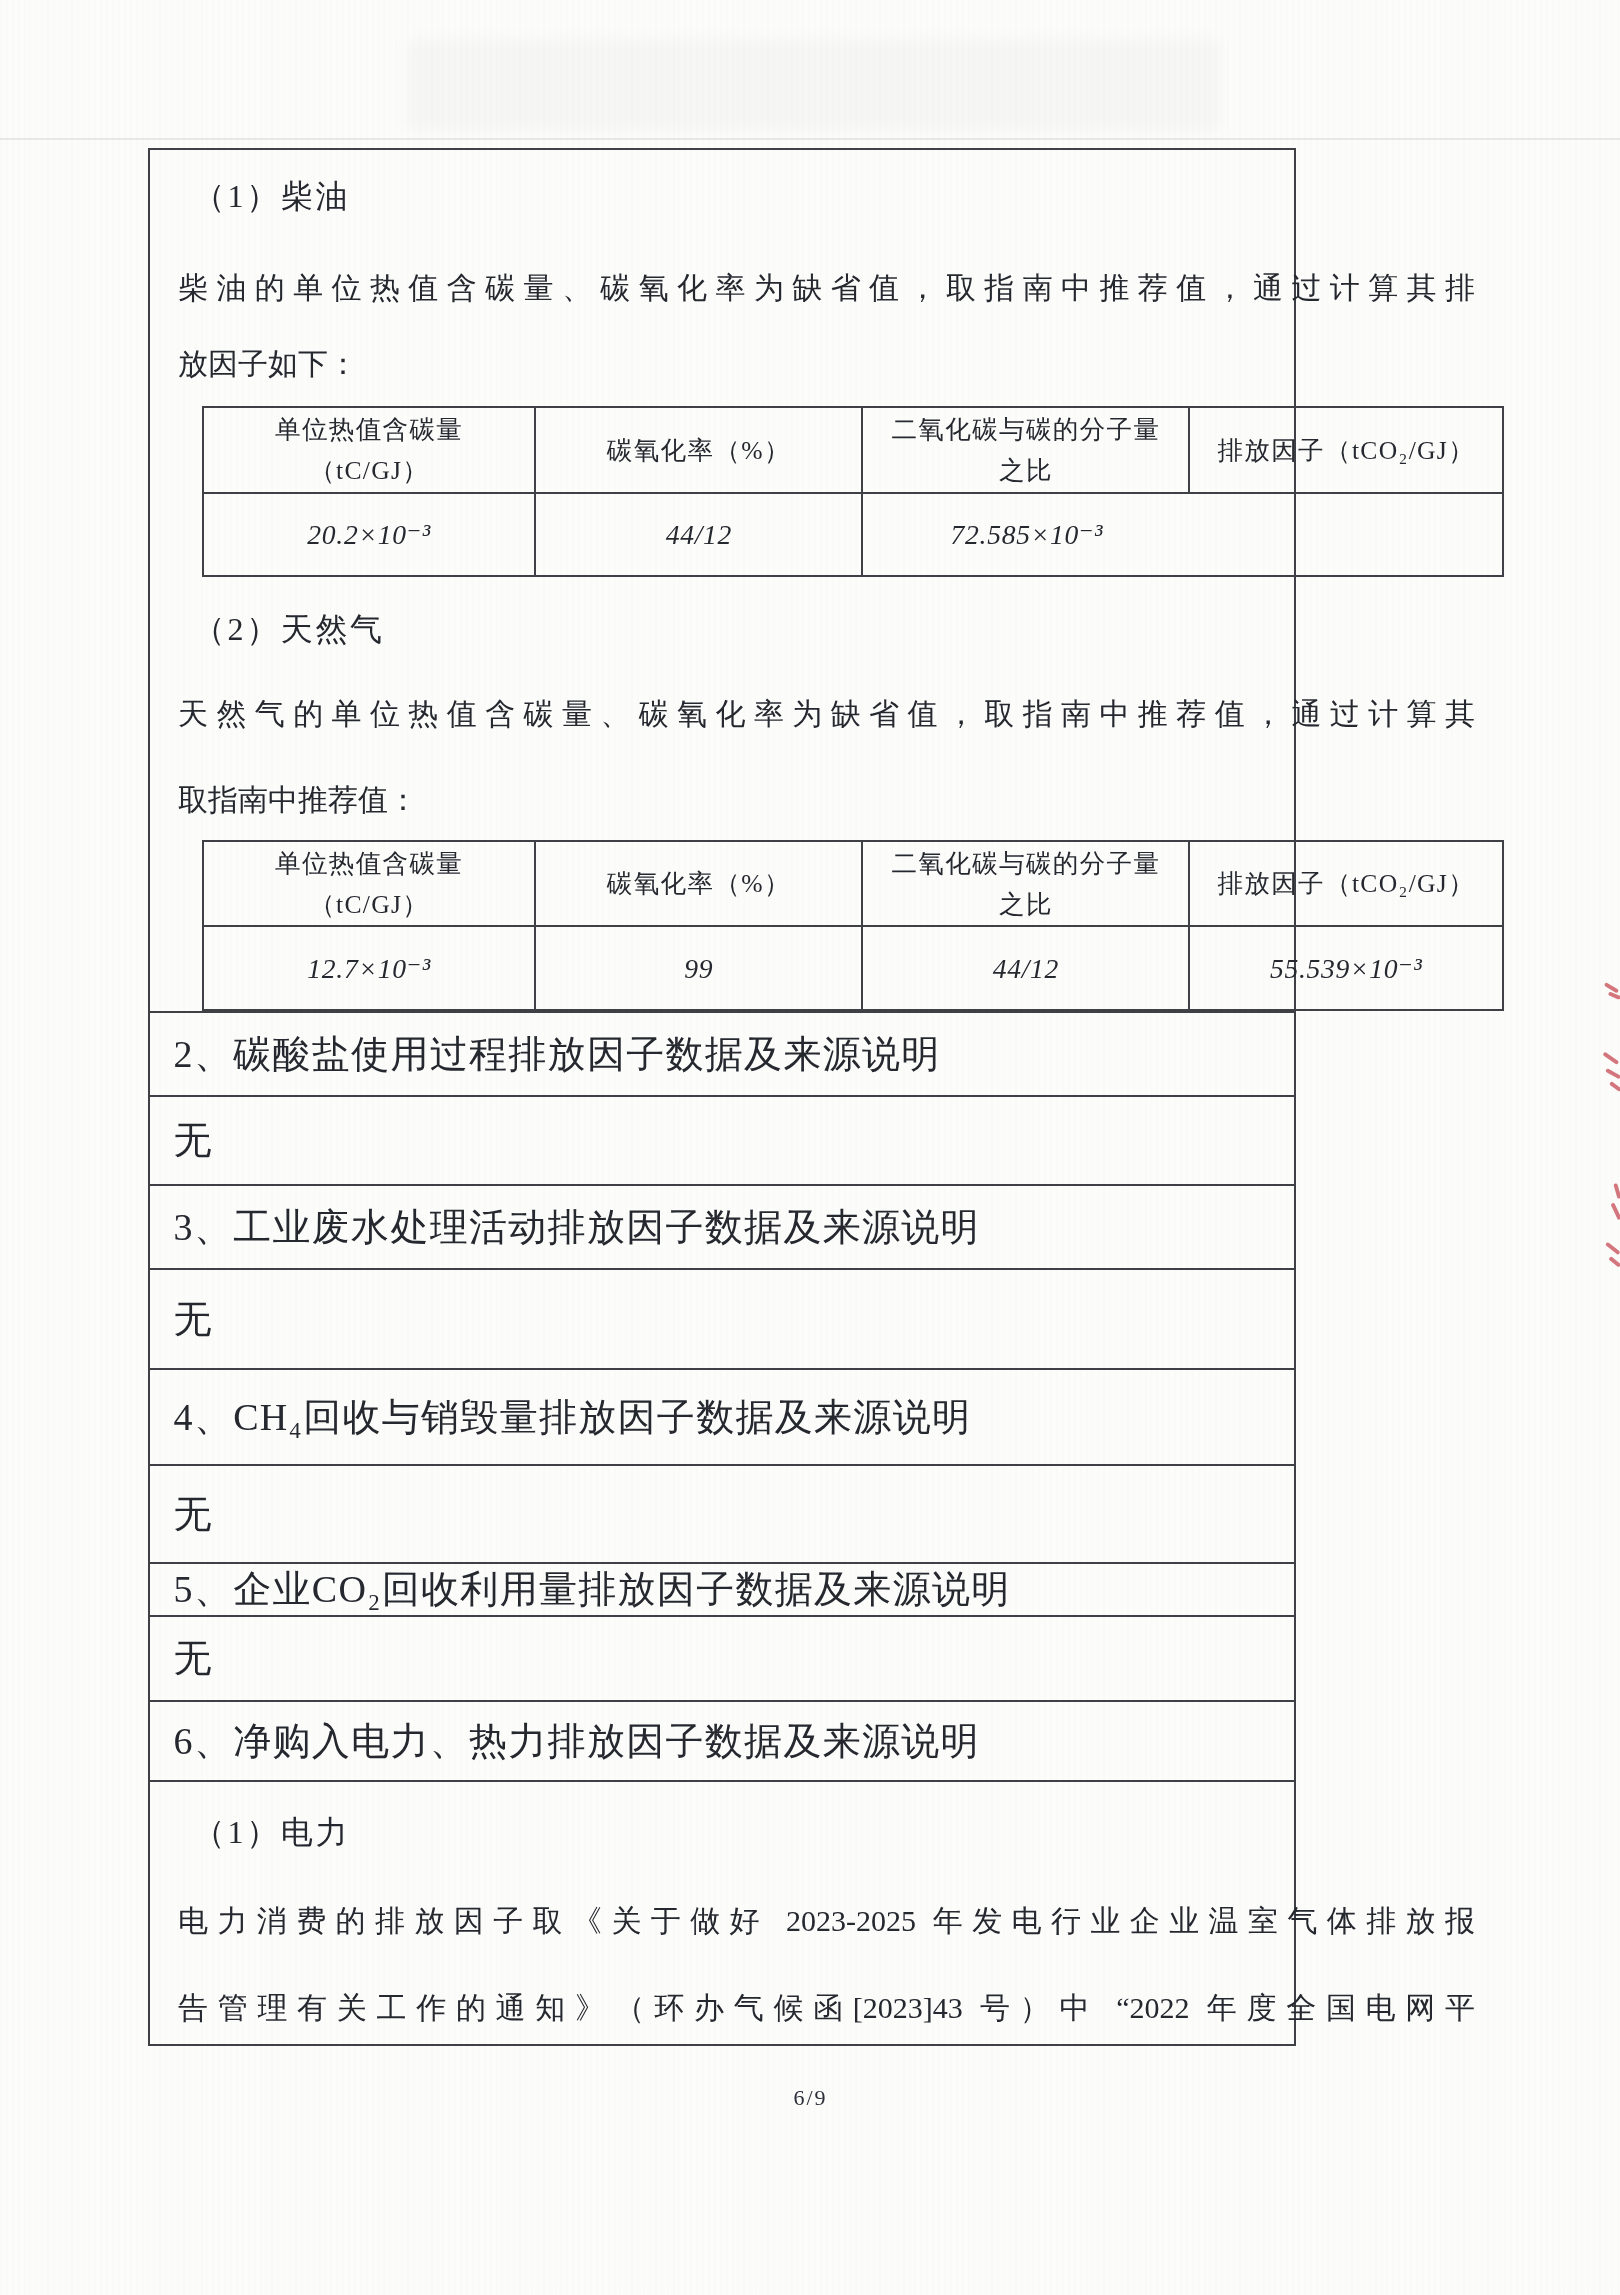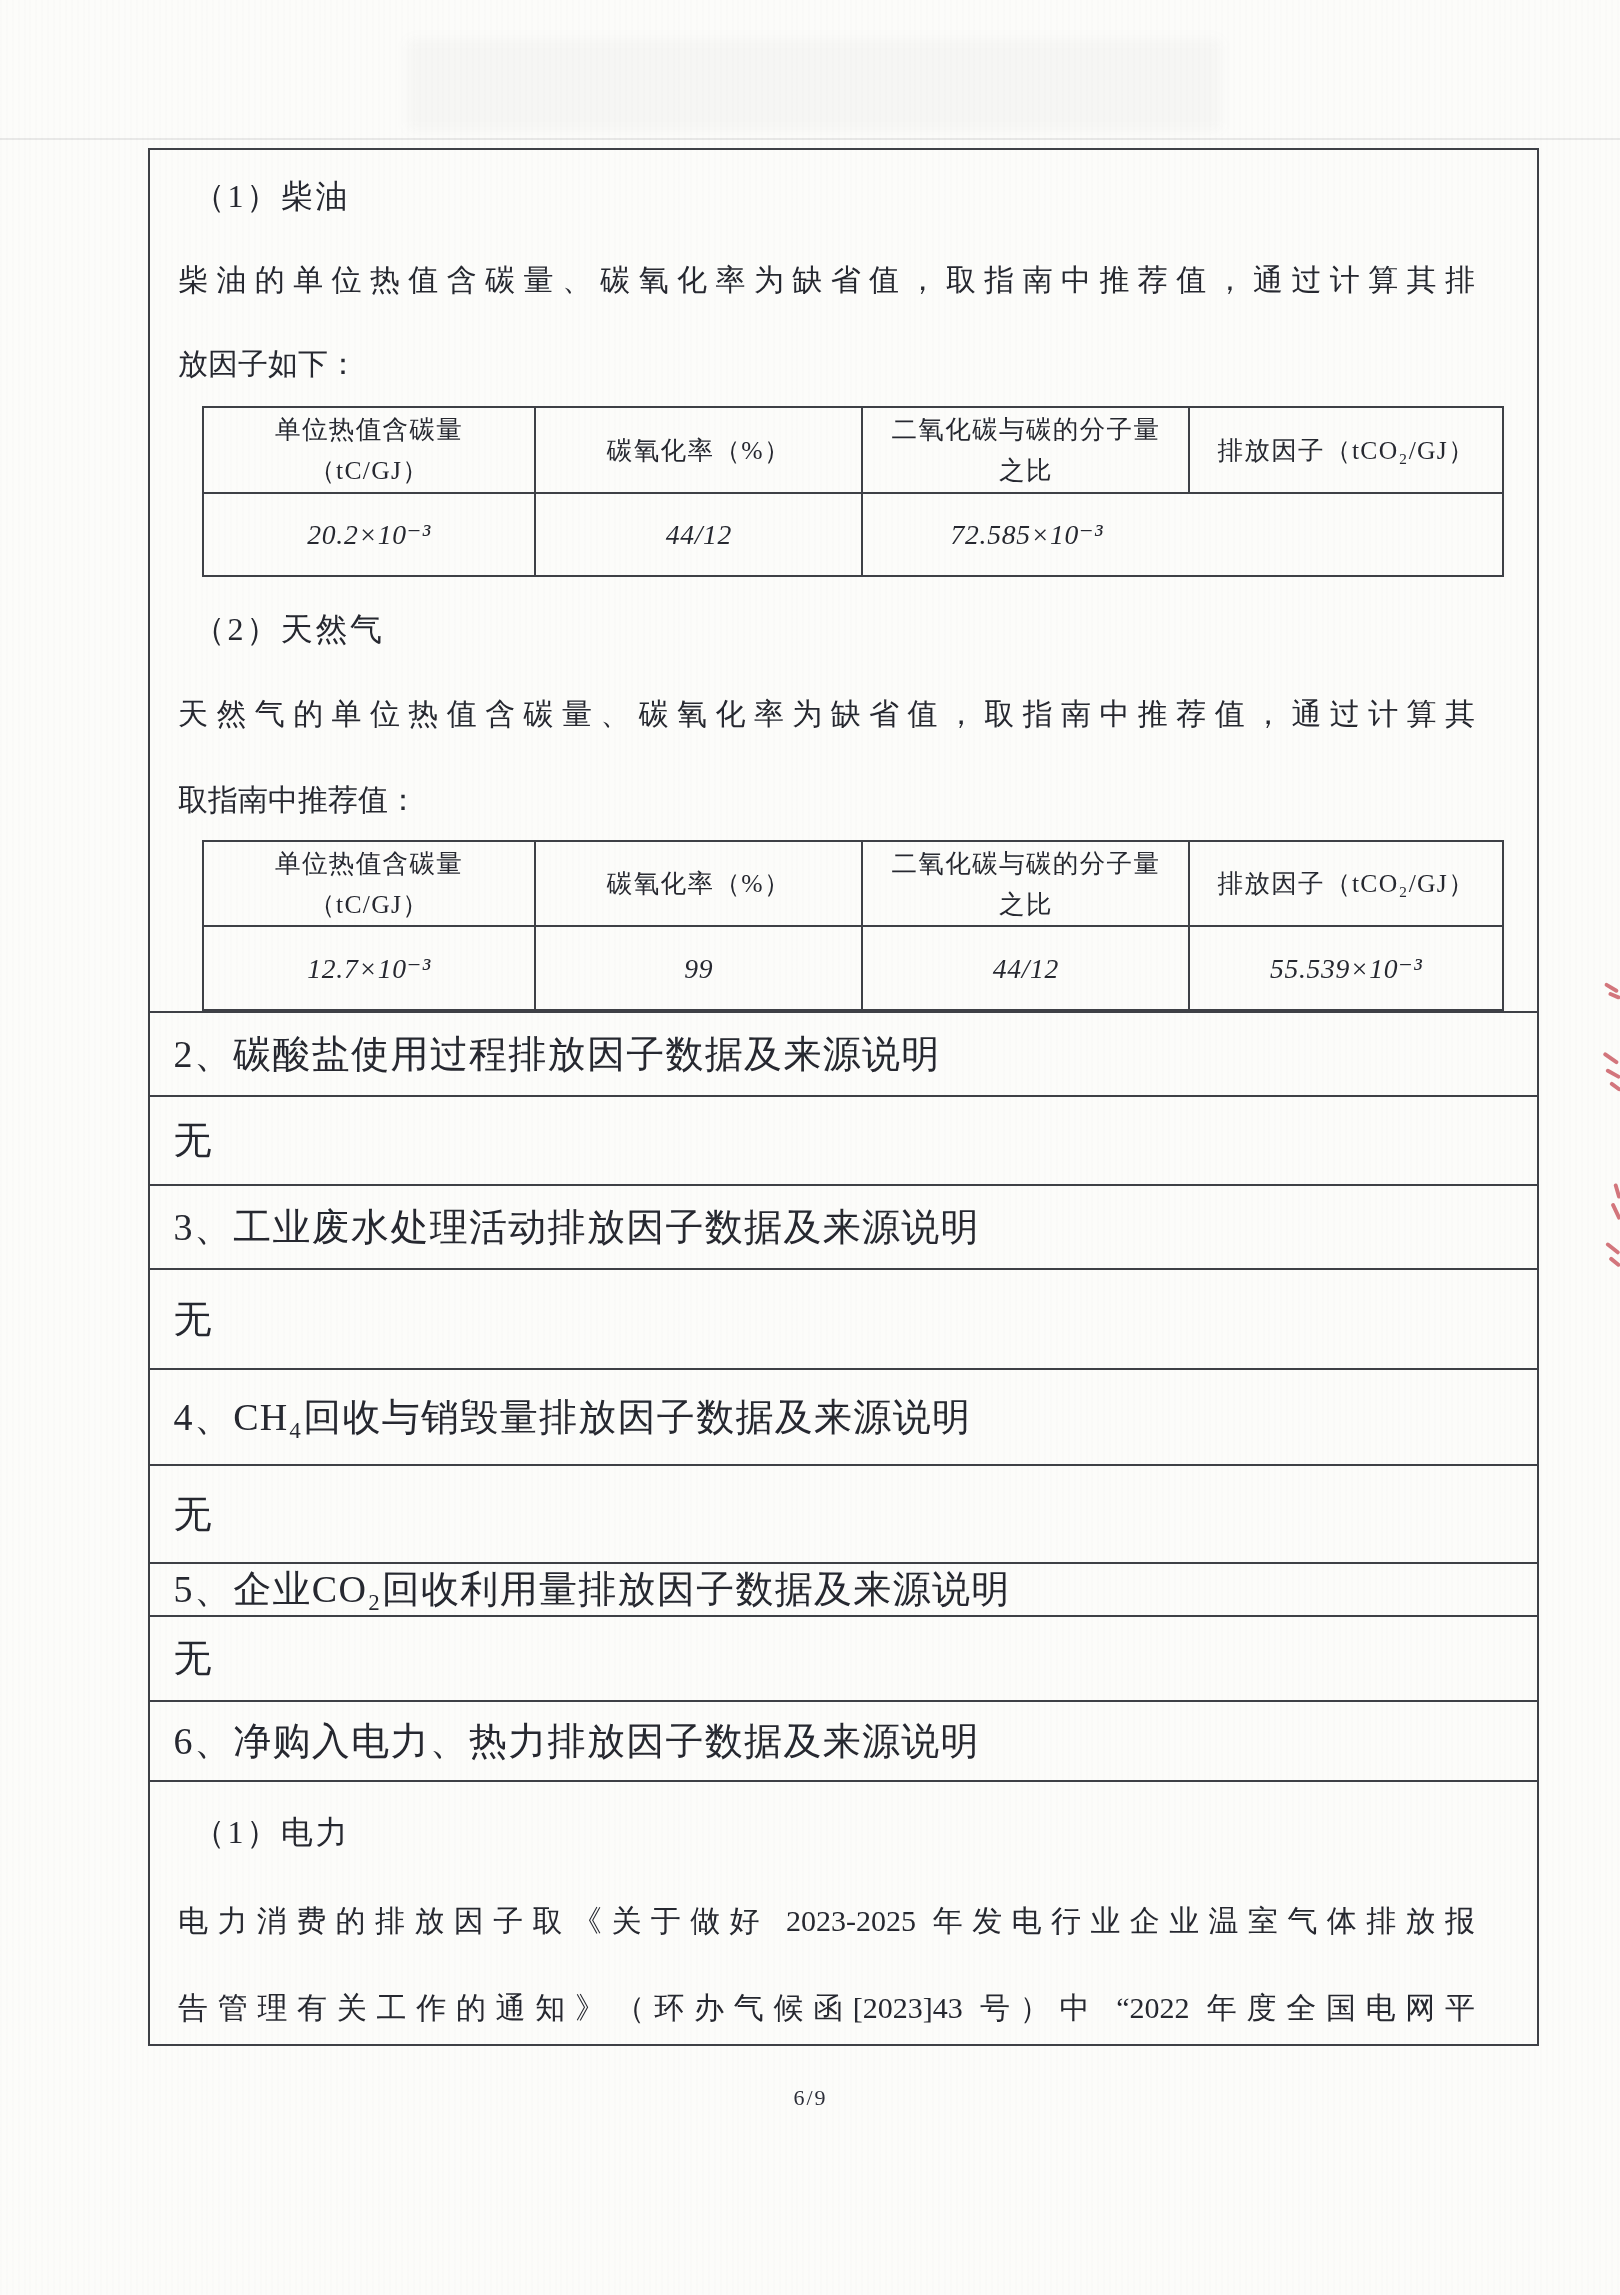--- a/index.html
+++ b/index.html
@@ -11,21 +11,21 @@
     background-image:repeating-linear-gradient(90deg, rgba(70,70,80,0.012) 0 2px, transparent 2px 5.9px);
     font-family:"Liberation Serif","DejaVu Serif",serif;
     color:#262830;
     overflow:hidden;
   }
   .scan-streak{
     position:absolute;left:0;top:138px;width:100%;height:2px;
     background:rgba(60,60,65,0.10);
   }
   .outer{
-    position:absolute;left:148px;top:148px;width:1391px;height:1898px;
+    position:absolute;left:148px;top:148px;width:1148px;height:1898px;
     border:2px solid #3e4046;box-sizing:border-box;
     display:flex;flex-direction:column;
   }
   .sec{position:relative;box-sizing:border-box;}
   .sec1{flex:0 0 861px;}
   .sec6{flex:0 0 267px;border-top:2px solid #3e4046;}
   .listrow{
     box-sizing:border-box;border-top:2px solid #3e4046;
     display:flex;align-items:center;
     padding-left:23.6px;font-size:38px;letter-spacing:1.3px;
@@ -72,21 +72,21 @@
 <div class="page">
 
   <div class="ghost"></div>
   <div class="scan-streak"></div>
 
   <div class="outer">
 
     <div class="sec sec1">
 
       <div class="sub-heading" style="top:25px">（1）柴油</div>
-      <div class="para-line para-just" style="top:110px">柴油的单位热值含碳量、碳氧化率为缺省值，取指南中推荐值，通过计算其排</div>
+      <div class="para-line para-just" style="top:118px">柴油的单位热值含碳量、碳氧化率为缺省值，取指南中推荐值，通过计算其排</div>
       <div class="para-line" style="top:194px">放因子如下：</div>
 
       <div class="inner-table t1">
         <div class="tcell">
           <span>单位热值含碳量</span>
           <span>（tC/GJ）</span>
         </div>
         <div class="tcell">
           <span>碳氧化率（%）</span>
         </div>

